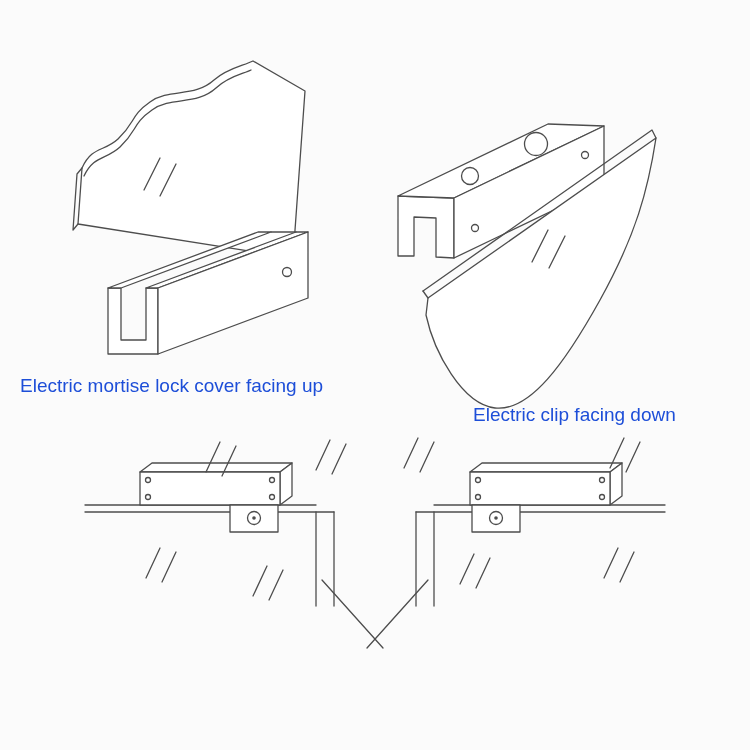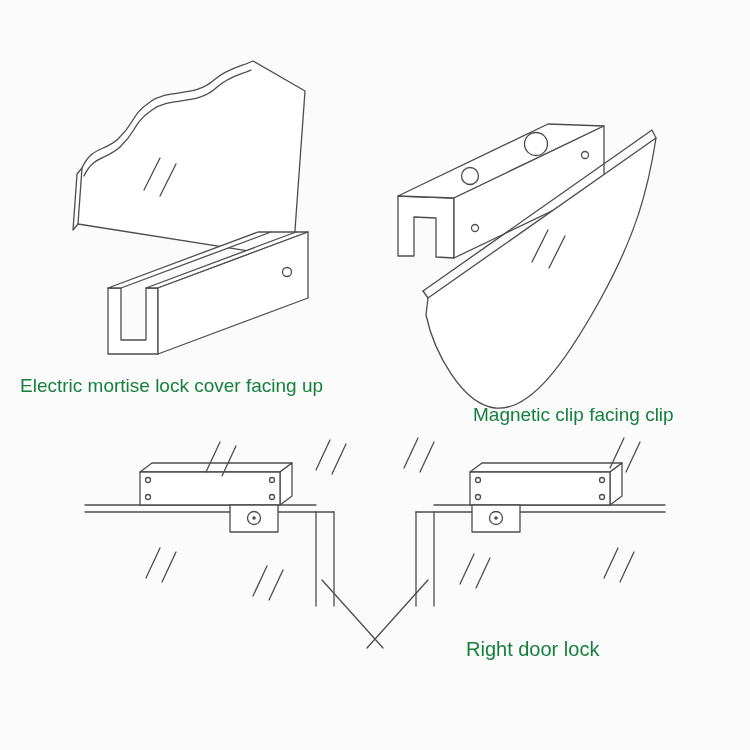--- a/index.html
+++ b/index.html
@@ -17,21 +17,21 @@
   }
   .line-art {
     position: absolute;
     left: 0;
     top: 0;
     width: 750px;
     height: 750px;
   }
   .caption {
     position: absolute;
-    color: #15803d;
+    color: #1d4ed8;
     white-space: nowrap;
     font-family: "Liberation Sans", sans-serif;
   }
   .caption-mortise   { left: 20px;  top: 375px; font-size: 19px; }
   .caption-magnetic  { left: 473px; top: 404px; font-size: 19px; }
   .caption-leftdoor  { left: 131px; top: 638px; font-size: 20px; }
   .caption-rightdoor { left: 466px; top: 638px; font-size: 20px; }
 
   .stroke { fill: none; stroke: #4d4d4d; stroke-width: 1.3; stroke-linejoin: round; stroke-linecap: round; }
   .face   { fill: #ffffff; stroke: #4d4d4d; stroke-width: 1.3; stroke-linejoin: round; }
@@ -157,18 +157,17 @@
         <path class="stroke" d="M 146 578 L 160 548 M 162 582 L 176 552"></path>
         <path class="stroke" d="M 253 596 L 267 566 M 269 600 L 283 570"></path>
         <path class="stroke" d="M 460 584 L 474 554 M 476 588 L 490 558"></path>
         <path class="stroke" d="M 604 578 L 618 548 M 620 582 L 634 552"></path>
       </g>
     </g>
   </svg>
 
   <div class="caption caption-mortise">Electric mortise lock cover facing up</div>
 
-  <div class="caption caption-magnetic">Magnetic clip facing clip</div>
+  <div class="caption caption-magnetic">Electric clip facing down</div>
 
 
-  <div class="caption caption-rightdoor">Right door lock</div>
 
 </div>
 
 </body></html>

